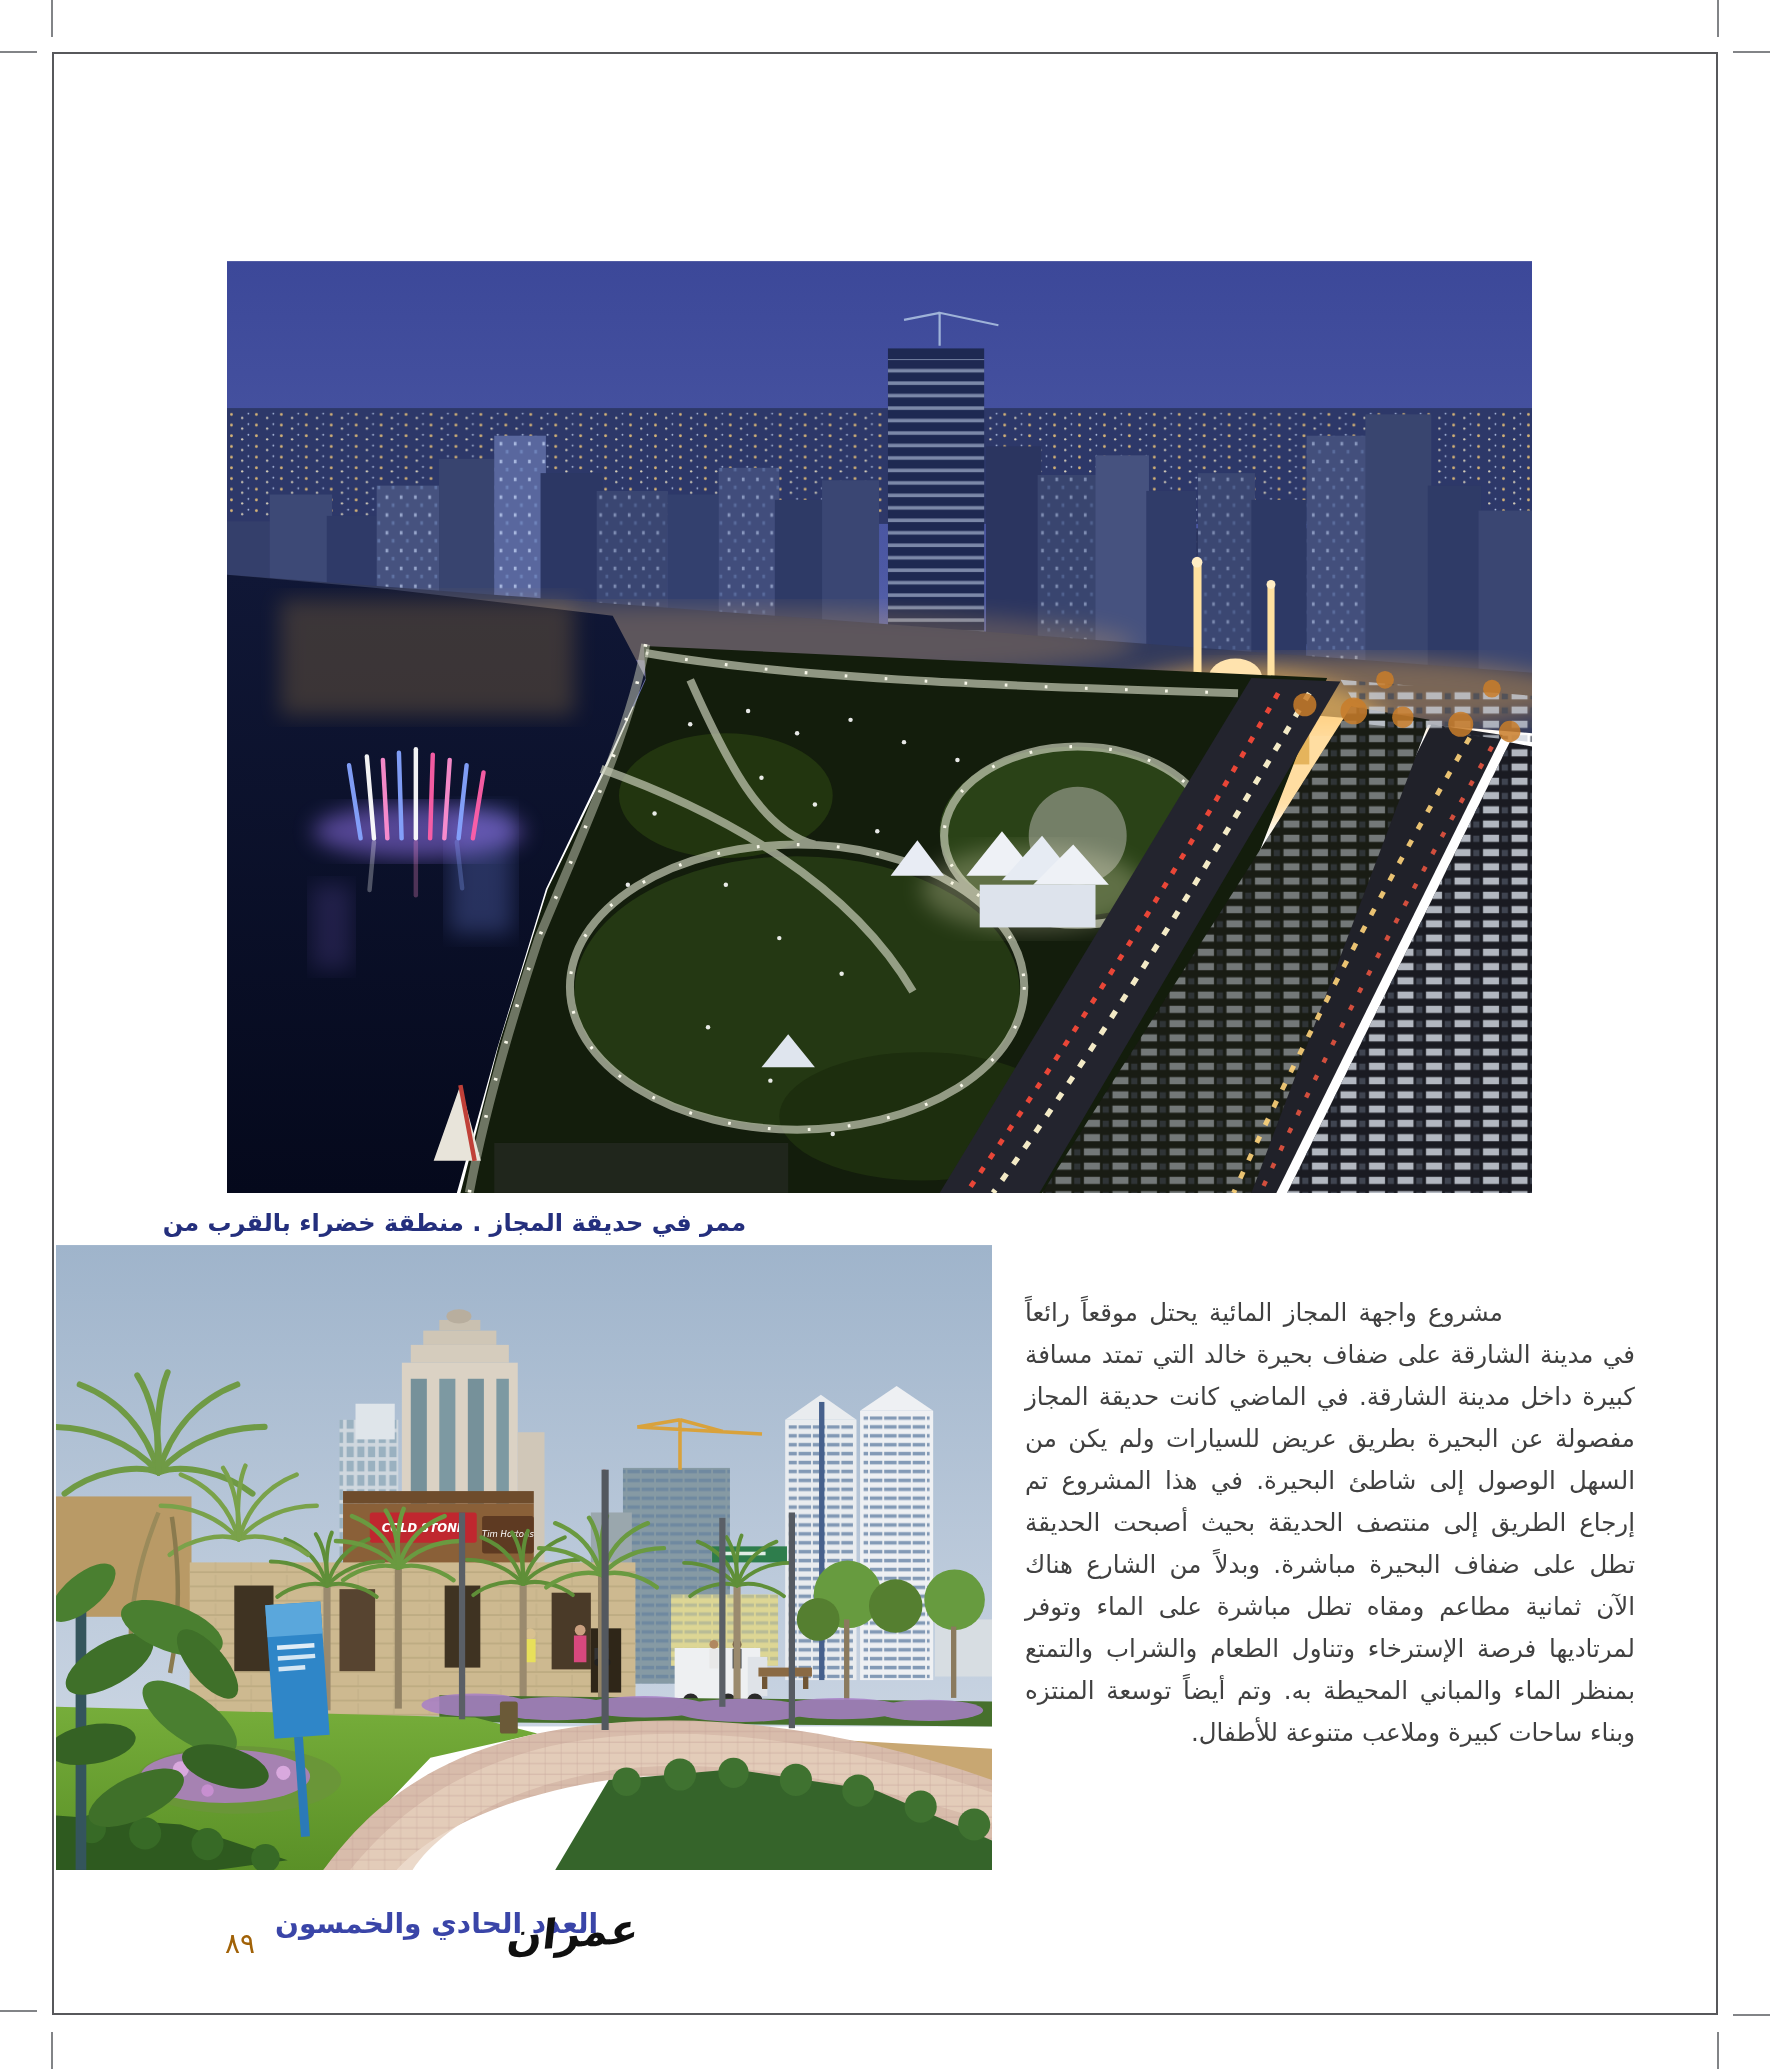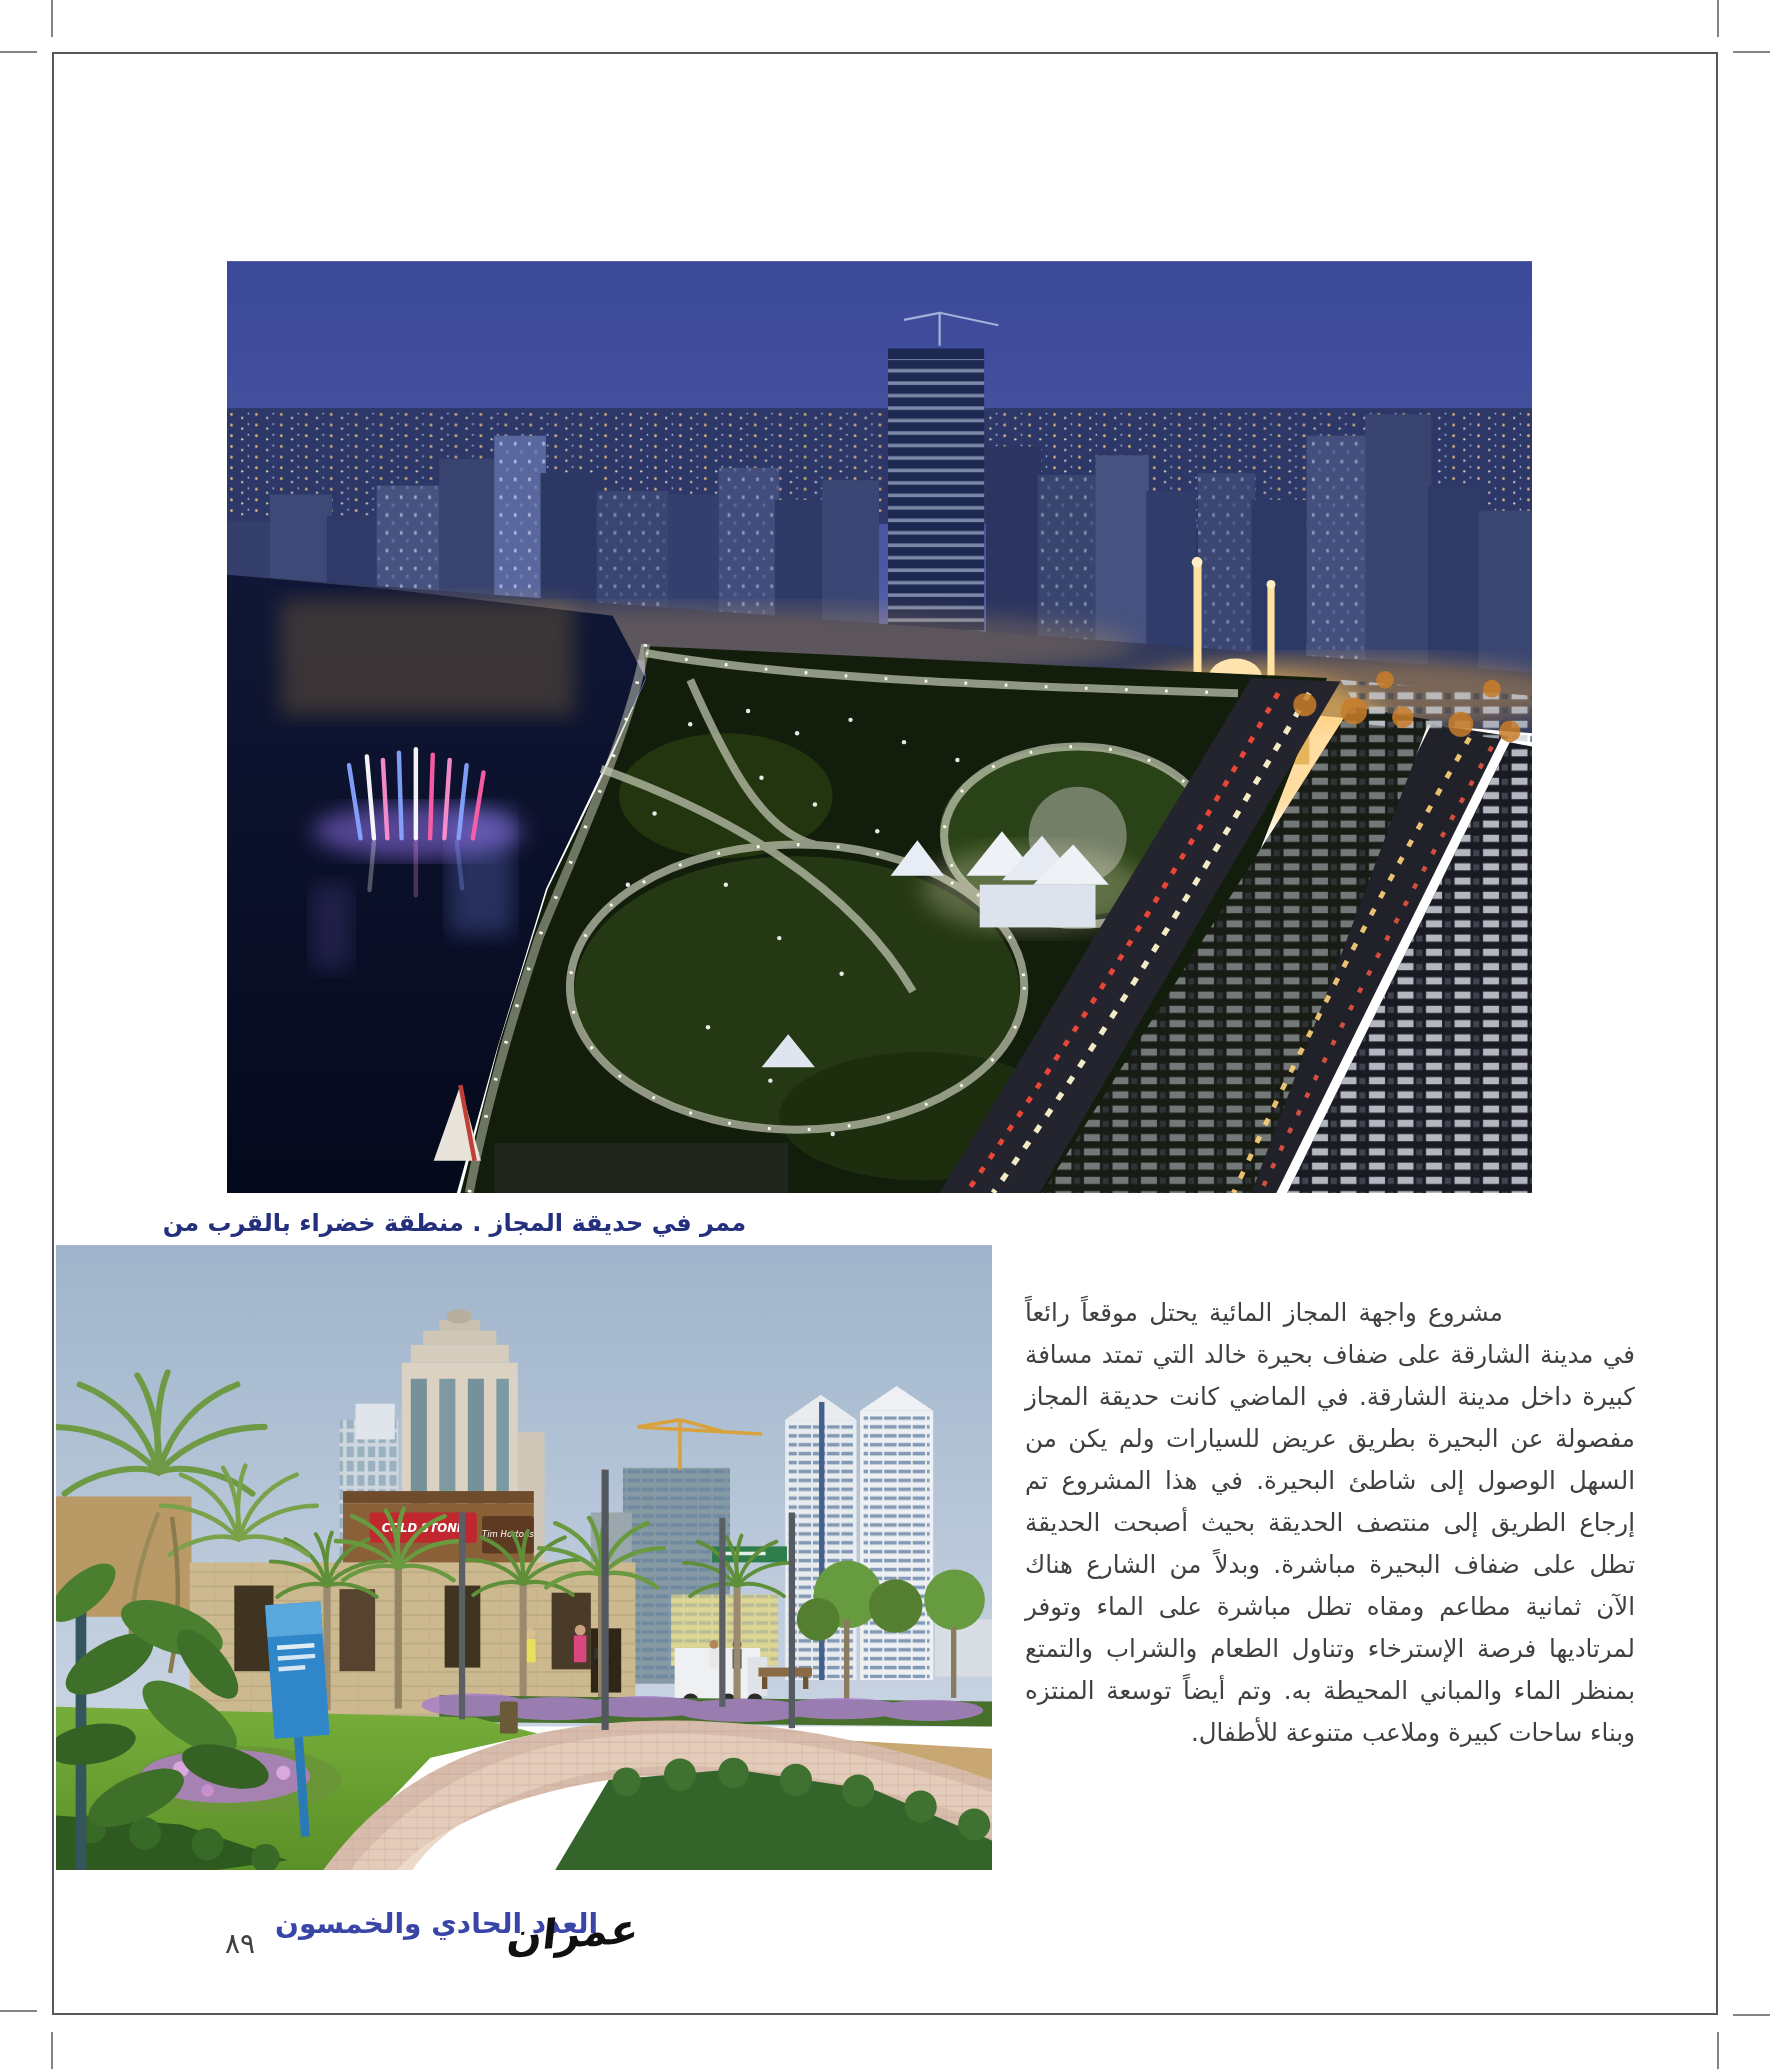--- a/index.html
+++ b/index.html
@@ -10,21 +10,21 @@
          border:2.7px solid #57585b;box-sizing:border-box;}
   .photo-top{position:absolute;left:227px;top:261px;width:1305px;height:932px;margin:0;}
   .photo-bottom{position:absolute;left:56px;top:1245px;width:936px;height:625px;margin:0;}
   .photo-top svg,.photo-bottom svg{display:block;}
   .caption{position:absolute;left:156px;top:1205px;width:590px;direction:rtl;text-align:right;
            font-size:24px;font-weight:bold;color:#242f7d;line-height:36px;}
   .article{position:absolute;left:1025px;top:1292px;width:610px;direction:rtl;
            text-align:justify;text-indent:132px;font-size:24.5px;line-height:42px;
            color:#404040;}
   .footer{position:absolute;left:0;top:1907px;width:1771px;height:71px;}
-  .footer .pageno{position:absolute;left:225px;top:19.6px;font-size:28px;color:#404040;}
+  .footer .pageno{position:absolute;left:225px;top:19.6px;font-size:28px;color:#a16207;}
   .footer .issue{position:absolute;left:275px;top:0;font-size:28px;color:#3a45a8;font-weight:bold;}
   .footer .logo{position:absolute;left:508px;top:1.8px;font-size:41px;font-weight:bold;color:#101010;
                 transform:skewX(-10deg) rotate(-4deg);letter-spacing:-1.8px;}
 </style>
 </head>
 <body>
 
 <div class="page">
 
   <div class="cropmark" style="left:51px;top:0;width:1.8px;height:37px;"></div>

